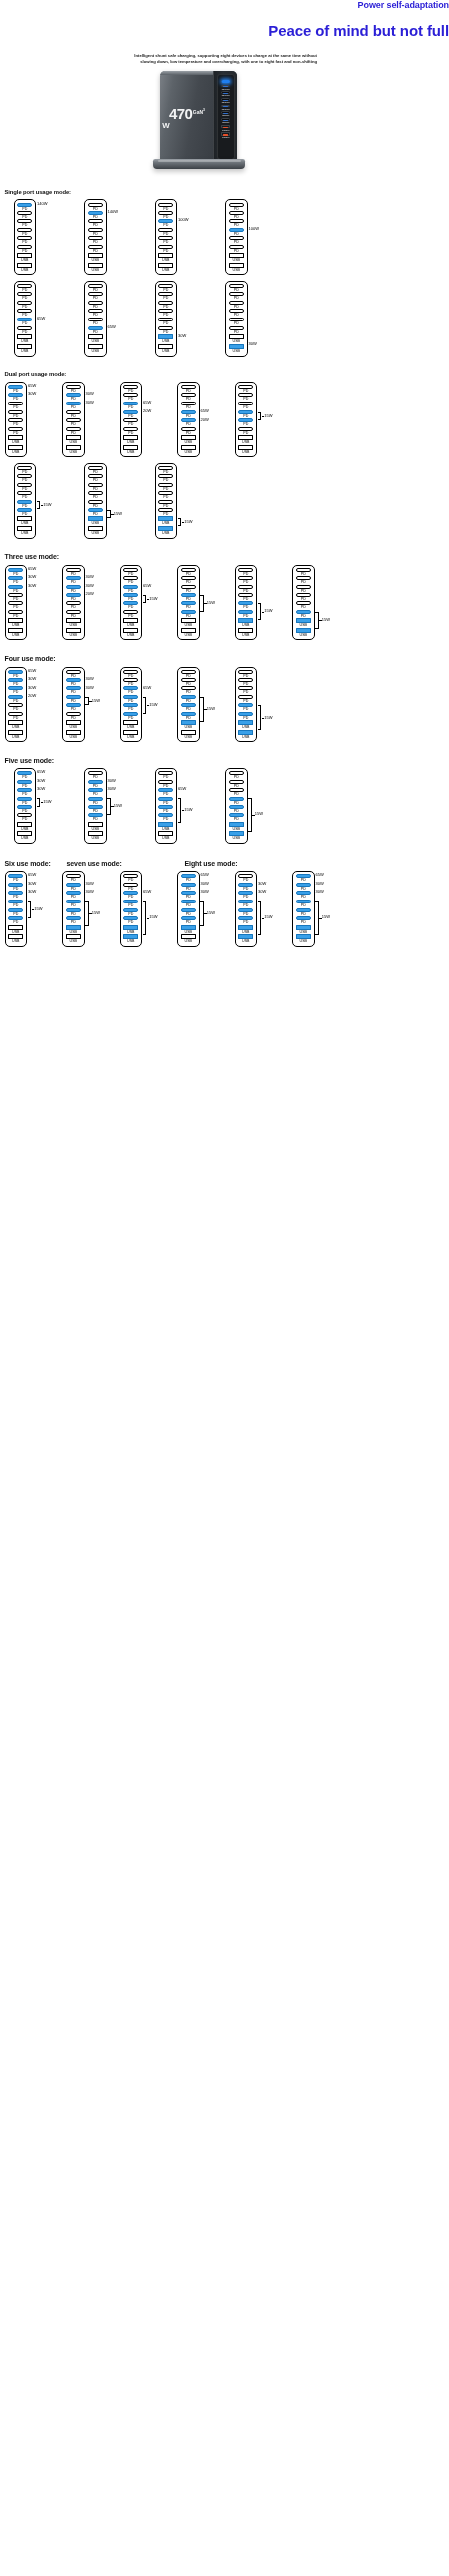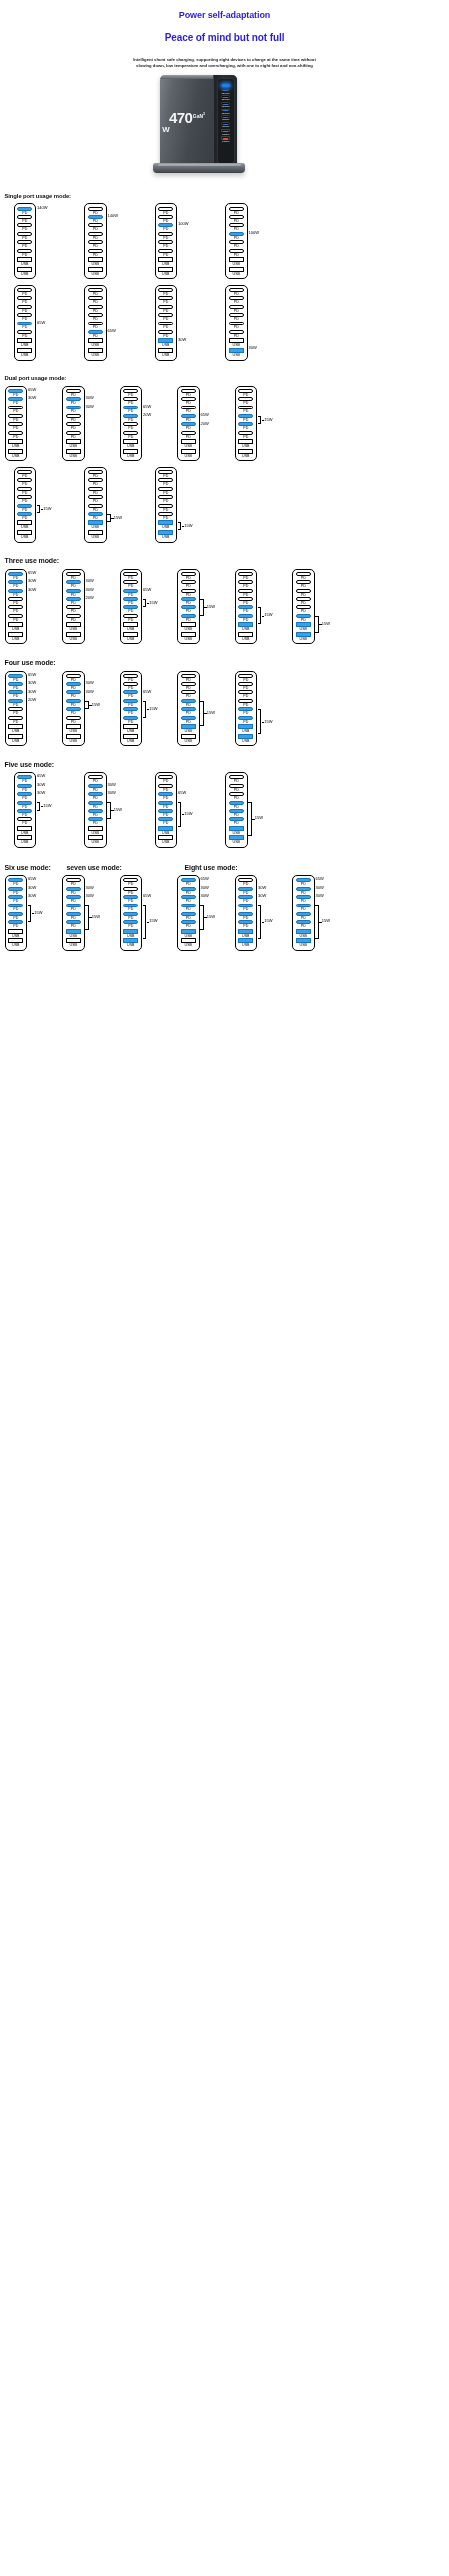--- a/index.html
+++ b/index.html
@@ -6,31 +6,31 @@
   html, body { margin:0; padding:0; }
   body {
     width:449px;
     background:#ffffff;
     font-family:"Liberation Sans", sans-serif;
     color:#111;
   }
   .page { position:relative; width:449px; }
 
   
-  .hero { text-align:center; padding-top:10px; }
+  .hero { text-align:right; padding-top:0; }
   .hero h1 {
     margin:0;
     font-size:9px;
     font-weight:bold;
     color:#2b1fd6;
     letter-spacing:-0.1px;
   }
   .hero h2 {
     margin:12.3px 0 0 0;
-    font-size:10px;
+    font-size:15px;
     font-weight:bold;
     color:#2b1fd6;
     letter-spacing:-0.1px;
   }
   .hero p.sub {
     margin:13.5px auto 0 auto;
     width:185px;
     font-size:4.2px;
     font-weight:bold;
     line-height:1.55;

